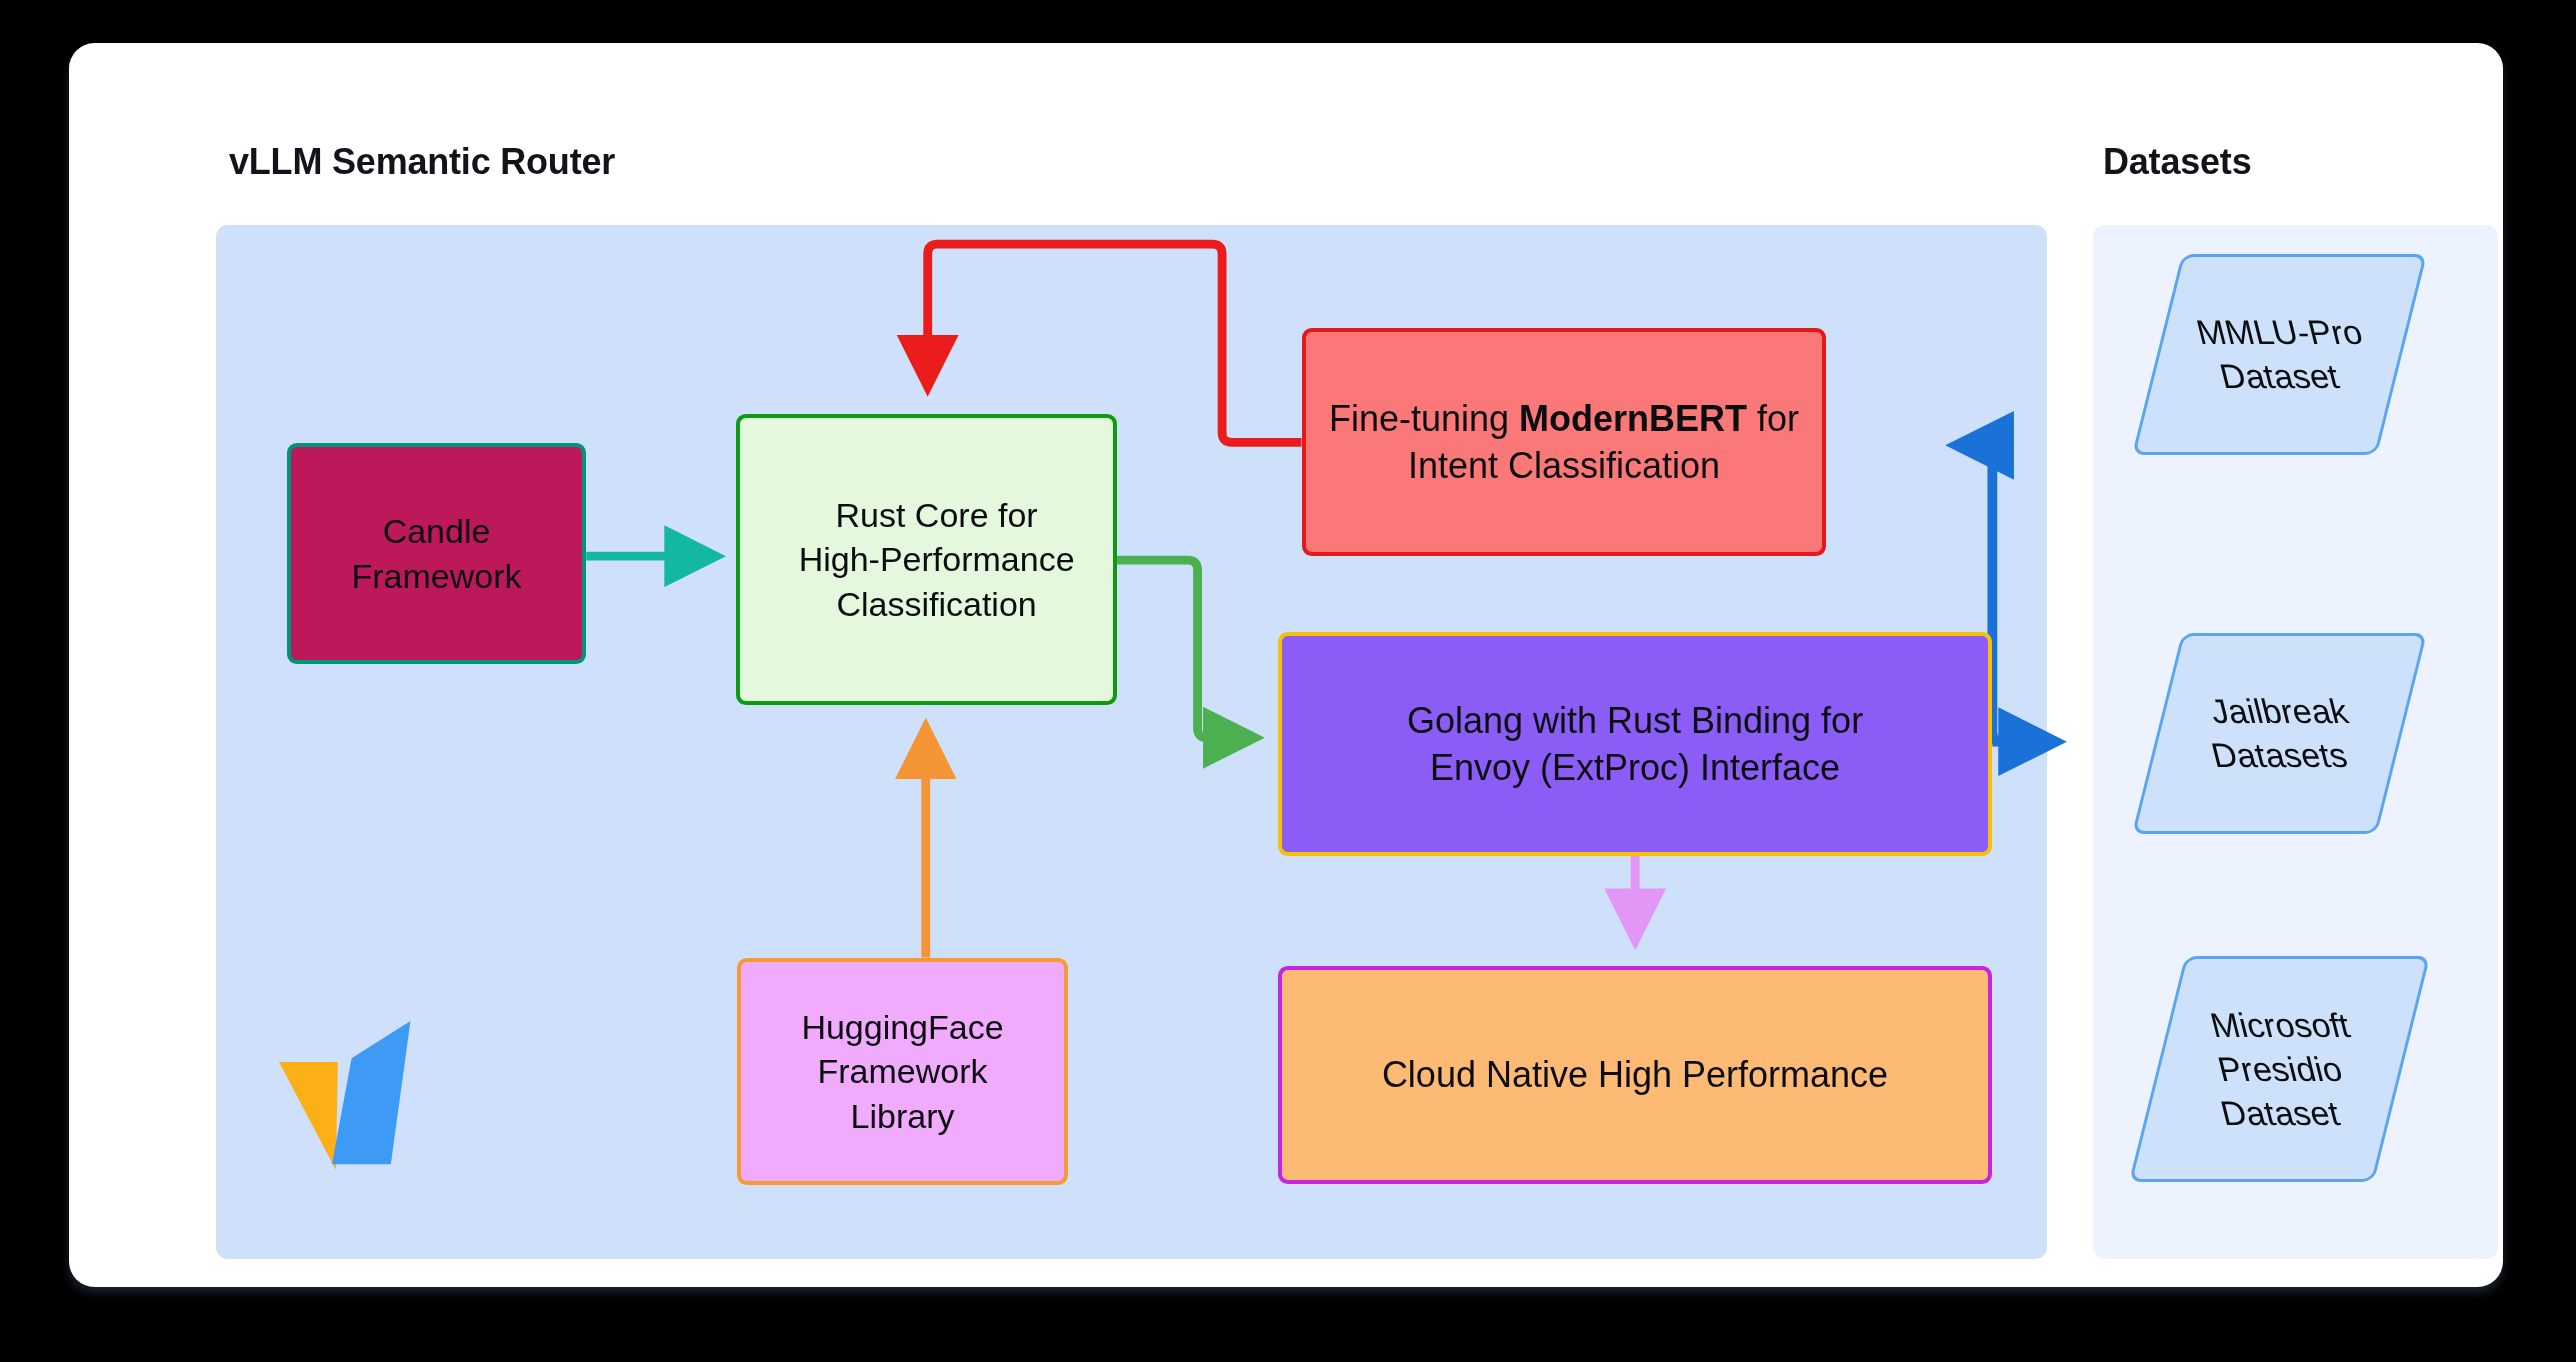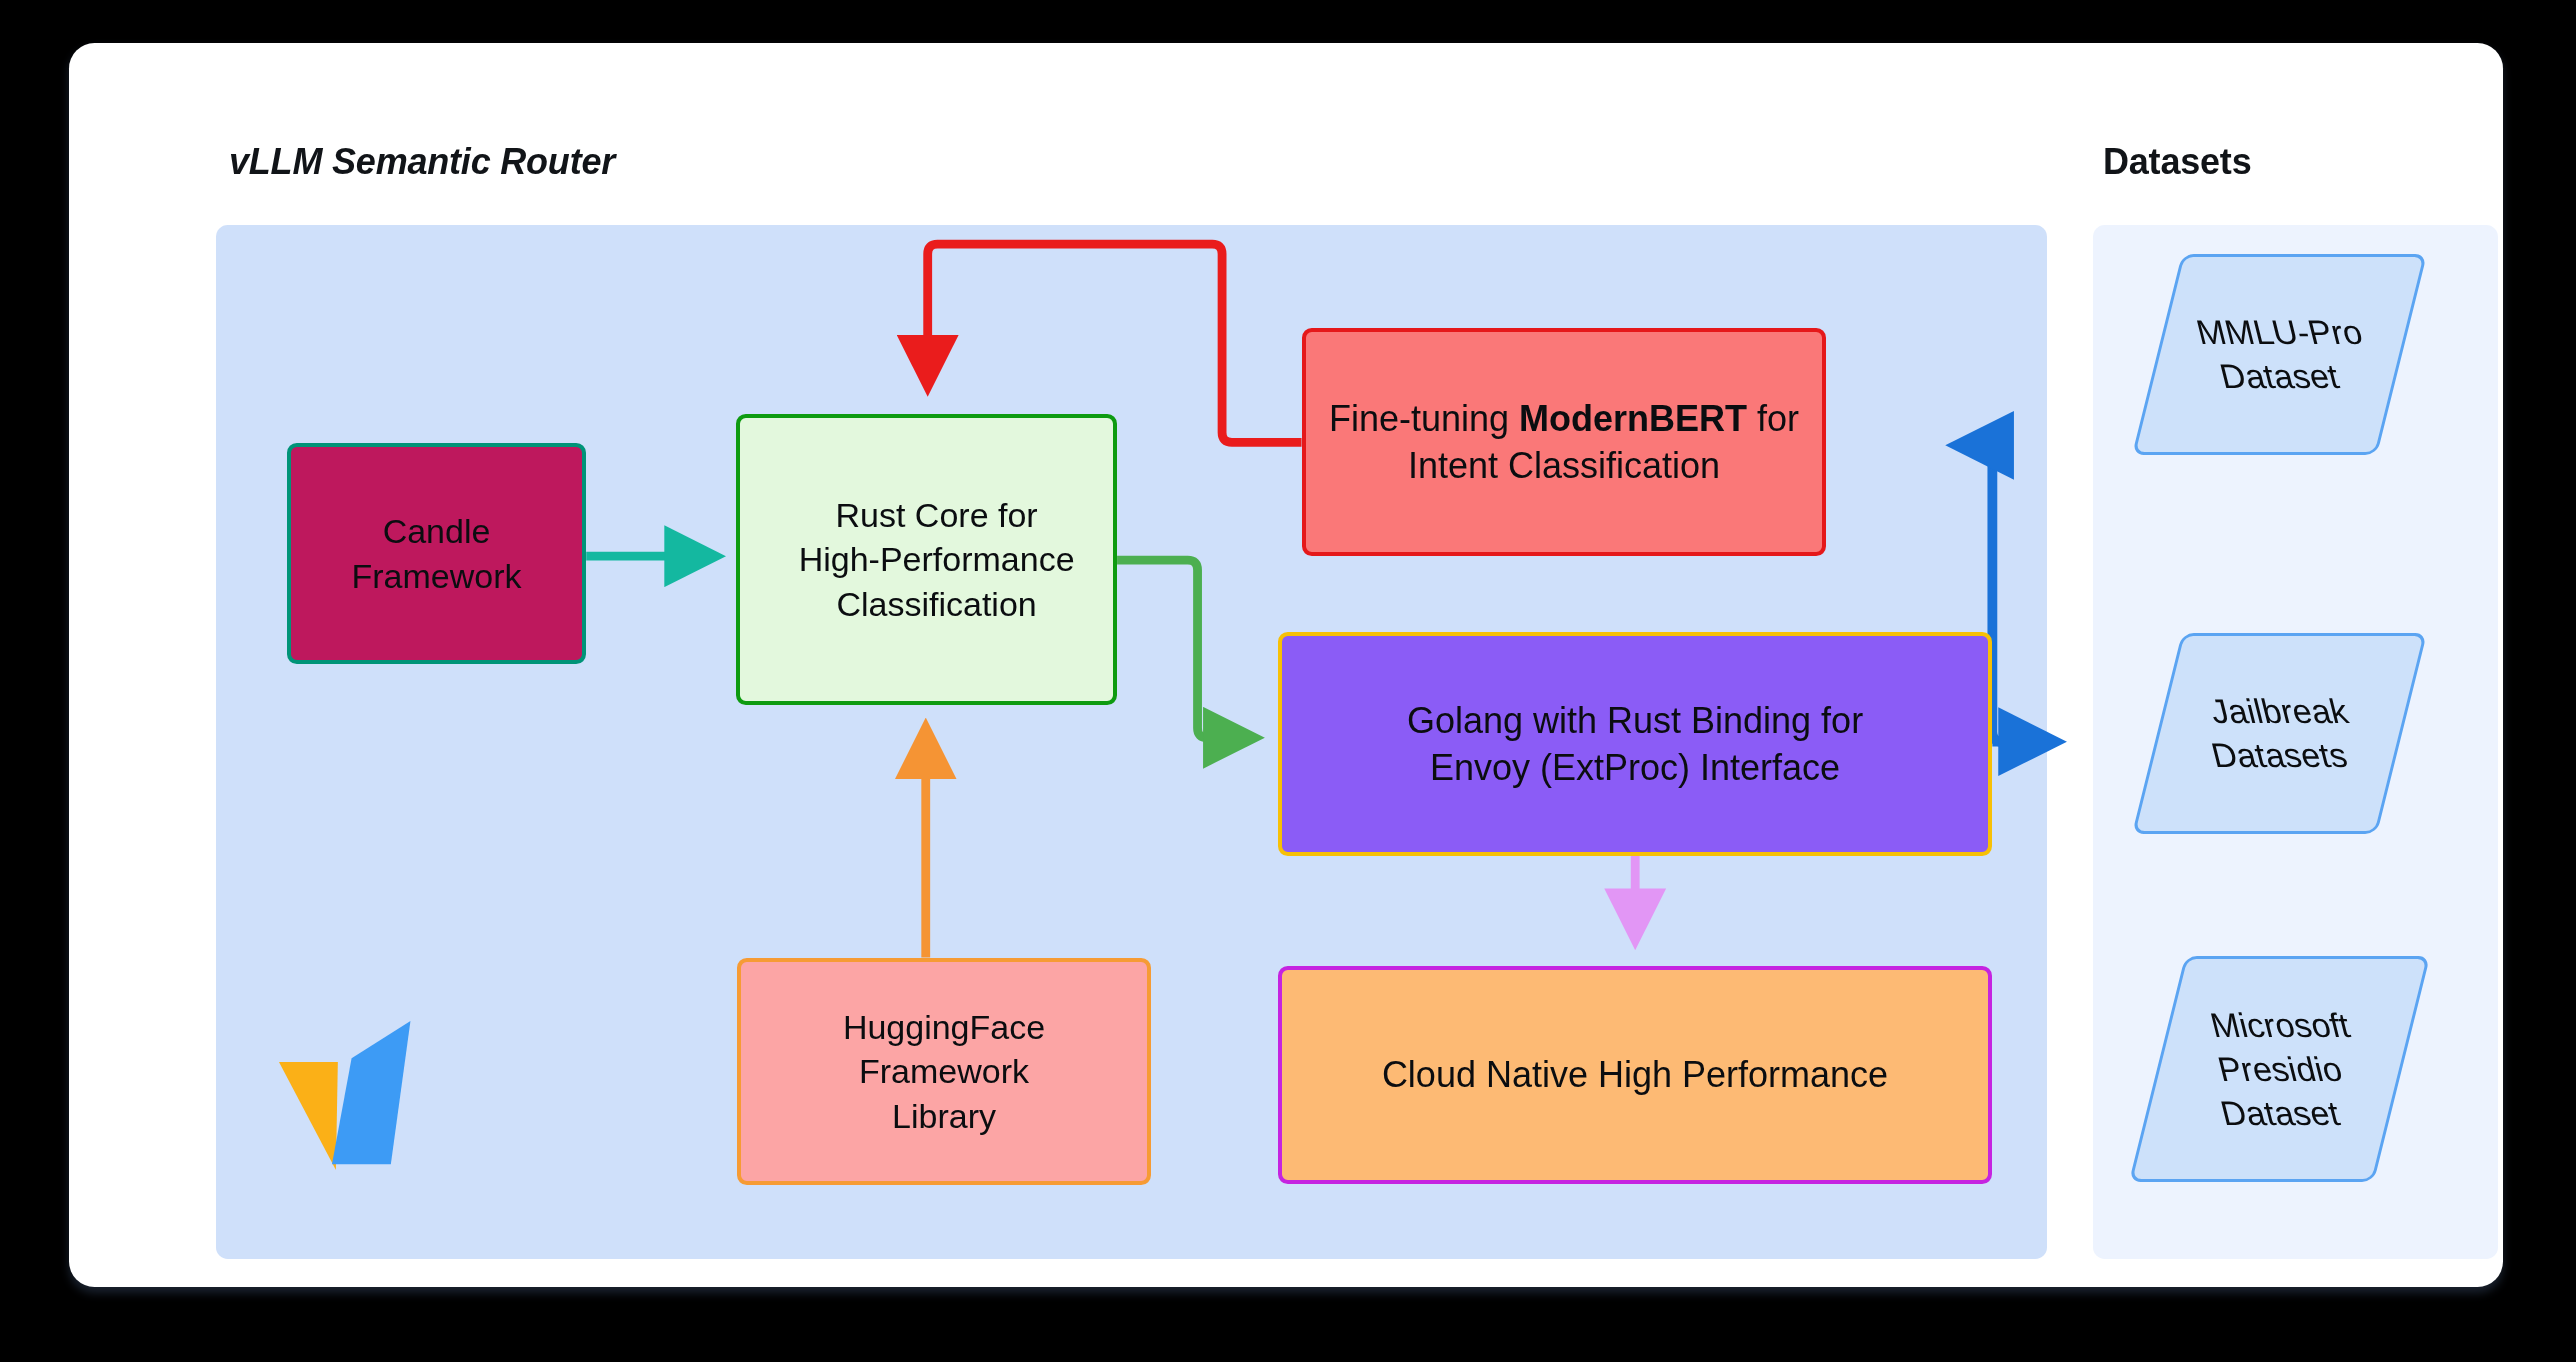--- a/index.html
+++ b/index.html
@@ -35,21 +35,20 @@
     position: absolute;
     font-weight: bold;
     color: #111418;
     white-space: nowrap;
   }
   #title-router {
     left: 160px;
     top: 98px;
     font-size: 36px;
     letter-spacing: -0.2px;
-    font-style: italic;
   }
   #title-datasets {
     left: 2034px;
     top: 98px;
     font-size: 36px;
     letter-spacing: -0.2px;
   }
   
   .subgraph {
     position: absolute;
@@ -108,22 +107,22 @@
     left: 1233px; top: 285px; width: 524px; height: 228px;
     background: #fa7878; border-color: #e5181a; border-width: 4.9px;
     font-size: 36px;
   }
   #node-golang {
     left: 1209px; top: 589px; width: 714px; height: 224px;
     background: #8b5cf6; border-color: #f7c005; border-width: 4.9px;
     font-size: 36px;
   }
   #node-hf {
-    left: 668px; top: 915px; width: 414px; height: 227px;
-    background: #fca5a5; border-color: #f69b34; border-width: 4.9px;
+    left: 668px; top: 915px; width: 331px; height: 227px;
+    background: #f0abfc; border-color: #f69b34; border-width: 4.9px;
     font-size: 34px;
   }
   #node-envoy {
     left: 1209px; top: 923px; width: 714px; height: 218px;
     background: #fdba74; border-color: #c524e0; border-width: 4.9px;
     font-size: 36px;
   }
   
   .ds {
     position: absolute;

